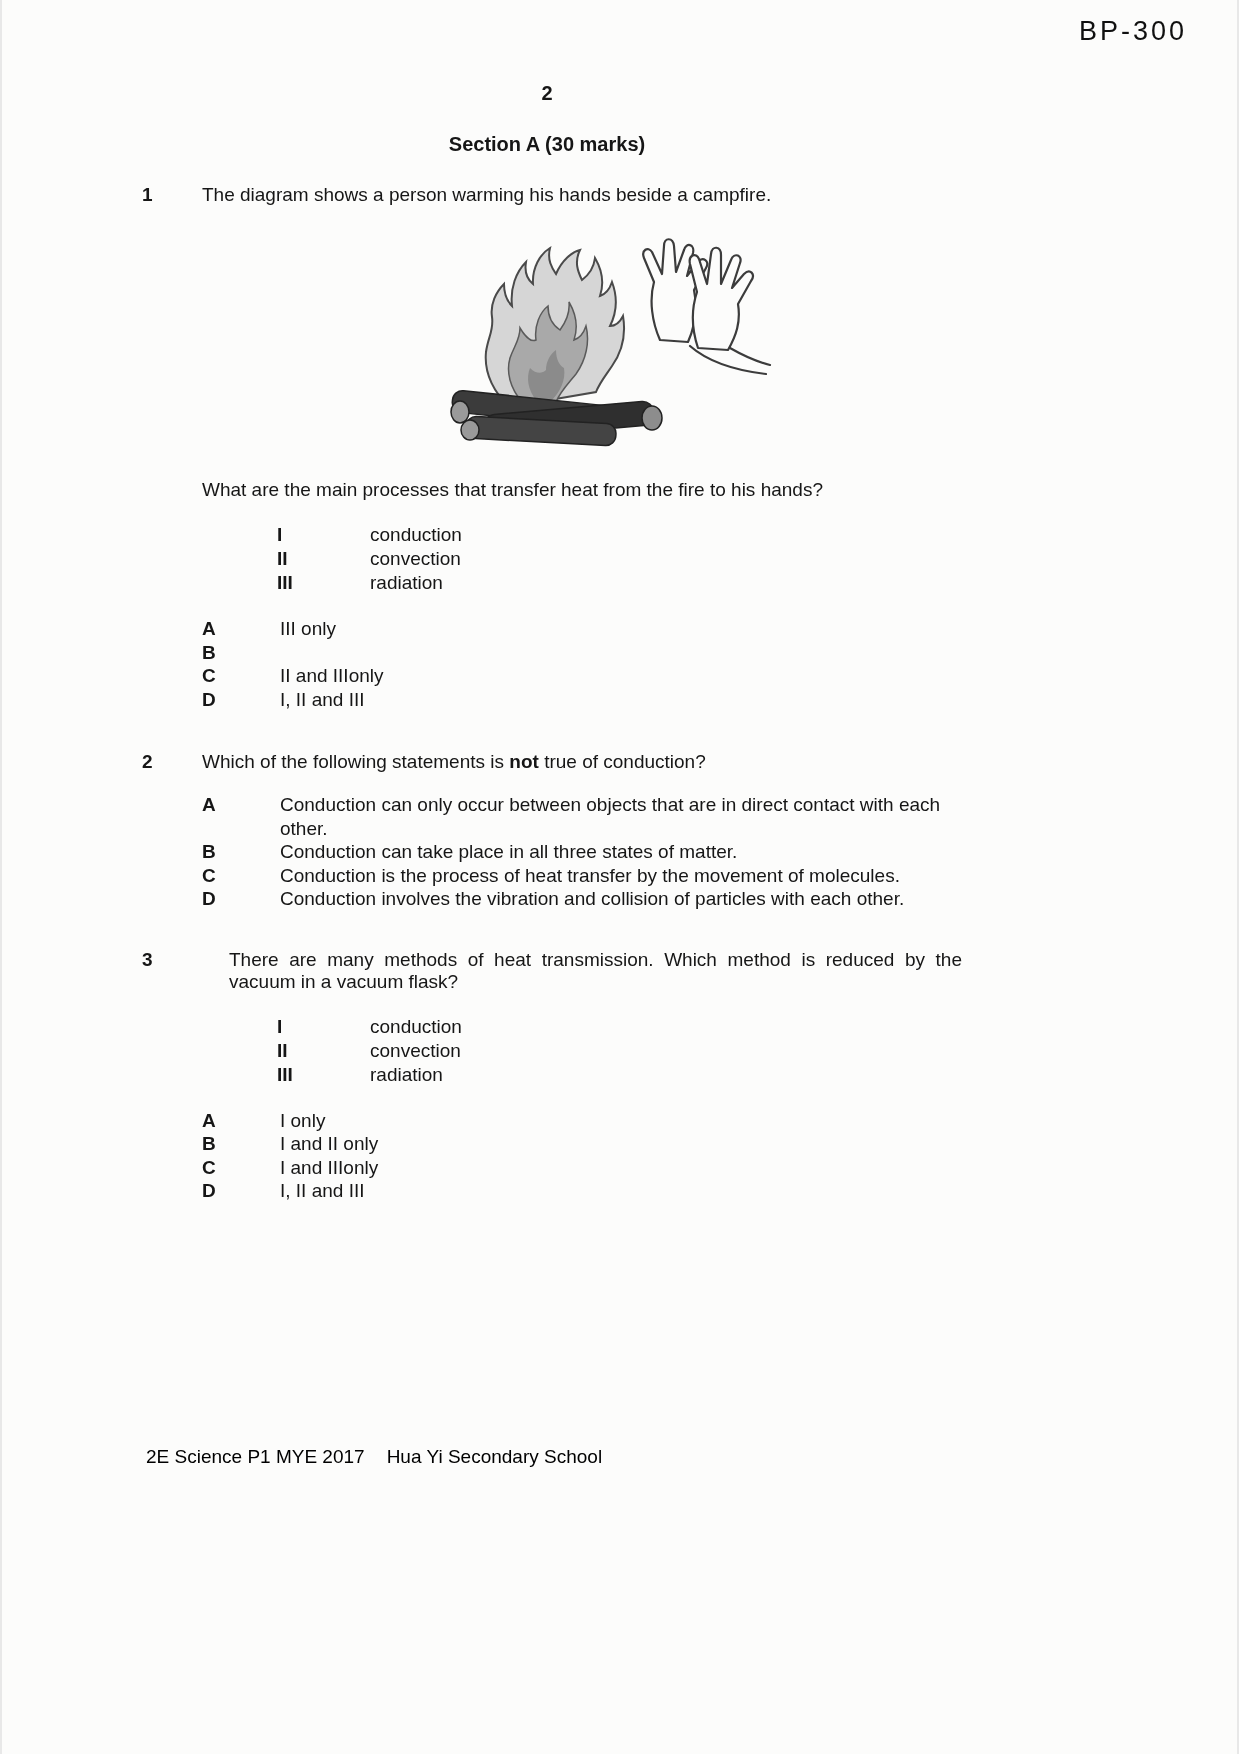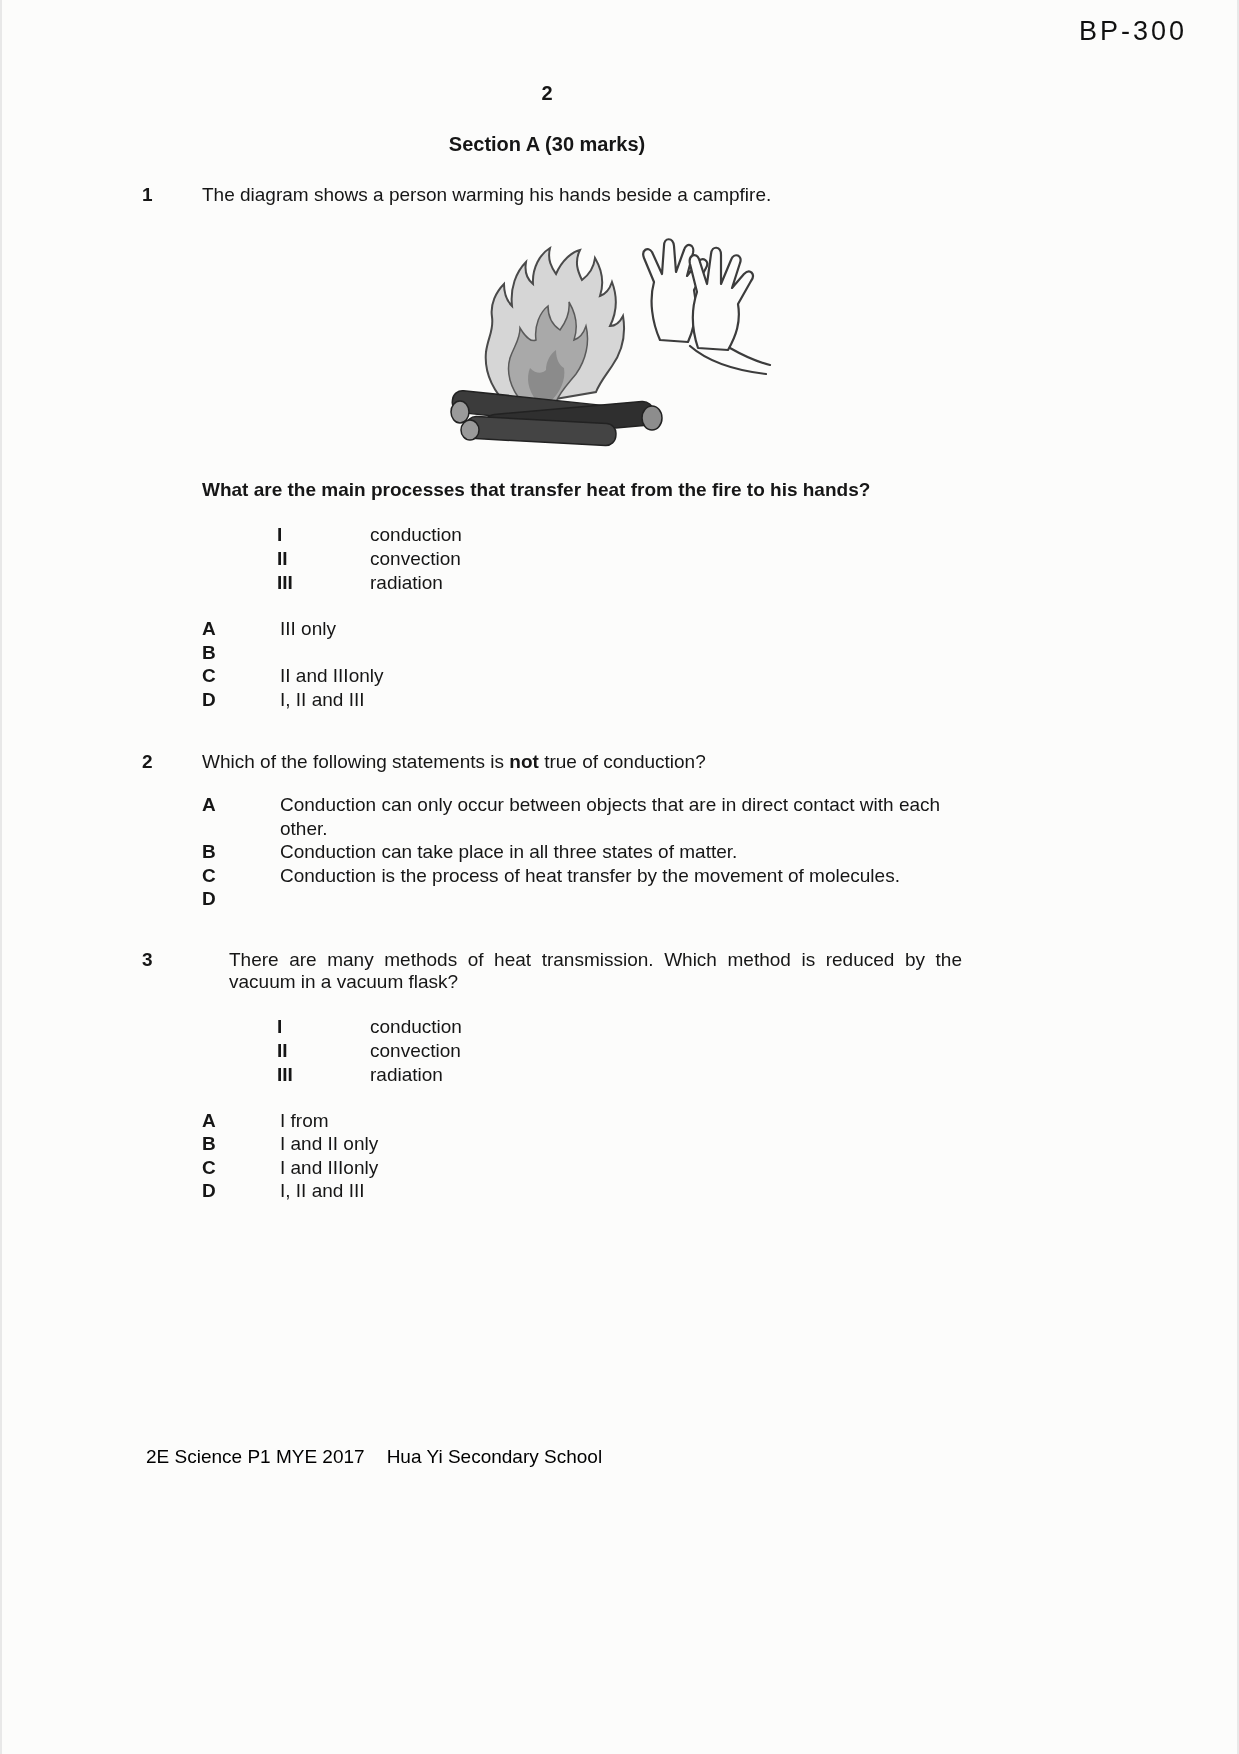--- a/index.html
+++ b/index.html
@@ -25,21 +25,21 @@
   .q { display:flex; align-items:flex-start; }
   .q-num { width:60px; flex-shrink:0; font-weight:bold; }
   .q-body { width:760px; }
   .q1 { margin-top:28px; }
   .q2 { margin-top:40px; }
   .q3 { margin-top:38px; }
   .q3 .q-text { text-align:justify;margin-left:27px; }
 
   .diagram-wrap { margin:16px 0 10px 212px; }
 
-  .sub-question { margin-top:22px;font-weight:bold; }
+  .sub-question { margin-top:22px; }
 
   .roman-list { margin-top:22px; padding-left:75px; }
   .roman-row { display:flex; line-height:24px; }
   .roman-num { width:93px; font-weight:bold; flex-shrink:0; }
 
   .options { margin-top:22px; }
   .opt-row { display:flex; line-height:23.5px; }
   .opt-letter { width:78px; flex-shrink:0; font-weight:bold; }
   .opt-text { flex:1; }
   .options-long { margin-top:20px; }
@@ -149,20 +149,21 @@
           <div class="opt-row">
             <span class="opt-letter">B</span>
             <span class="opt-text">Conduction can take place in all three states of matter.</span>
           </div>
           <div class="opt-row">
             <span class="opt-letter">C</span>
             <span class="opt-text">Conduction is the process of heat transfer by the movement of molecules.</span>
           </div>
           <div class="opt-row">
             <span class="opt-letter">D</span>
+            <span class="opt-text">Conduction involves the vibration and collision of particles with each other.</span>
           </div>
         </div>
       </div>
     </div>
 
     <div class="q q3">
       <div class="q-num">3</div>
       <div class="q-body">
         <div class="q-text">There are many methods of heat transmission. Which method is reduced by the vacuum in a vacuum flask?</div>
 
@@ -177,21 +178,21 @@
           </div>
           <div class="roman-row">
             <span class="roman-num">III</span>
             <span>radiation</span>
           </div>
         </div>
 
         <div class="options">
           <div class="opt-row">
             <span class="opt-letter">A</span>
-            <span class="opt-text">I from</span>
+            <span class="opt-text">I only</span>
           </div>
           <div class="opt-row">
             <span class="opt-letter">B</span>
             <span class="opt-text">I and II only</span>
           </div>
           <div class="opt-row">
             <span class="opt-letter">C</span>
             <span class="opt-text">I and IIIonly</span>
           </div>
           <div class="opt-row">

